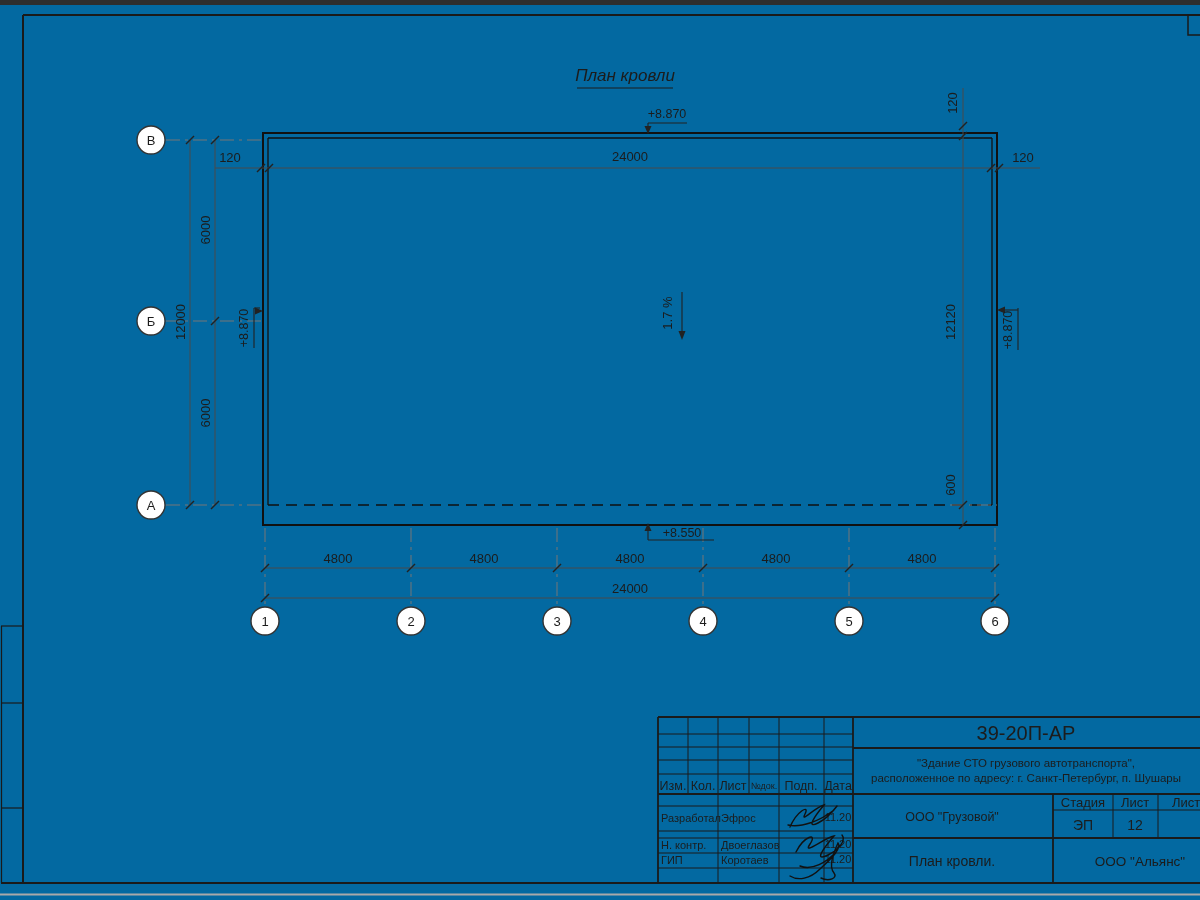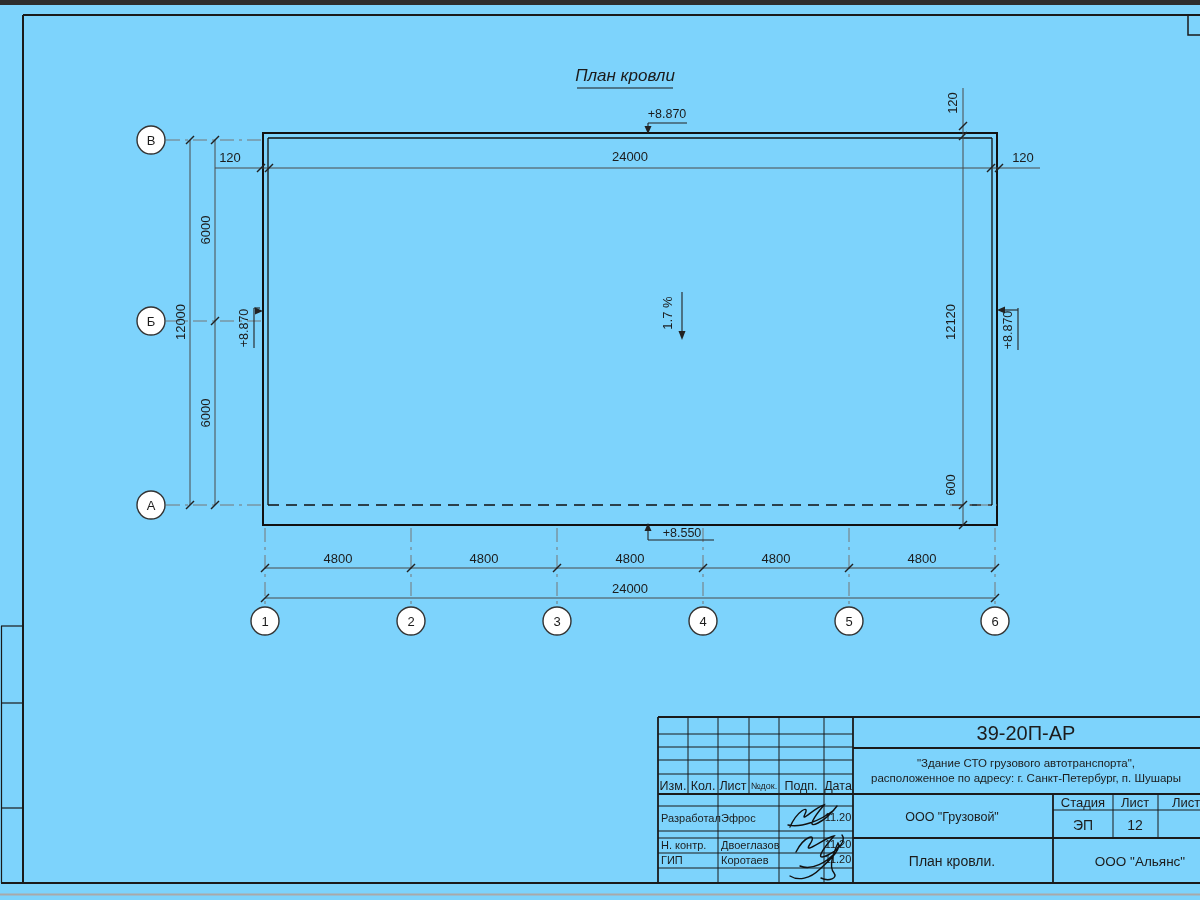--- a/index.html
+++ b/index.html
@@ -1,16 +1,16 @@
 <!DOCTYPE html>
 <html><head>
 <meta charset="utf-8">
 <style>
   html,body{margin:0;padding:0;background:#fff;}
-  .sheet{position:relative;width:1200px;height:900px;background:#7dd3fc;overflow:hidden;
+  .sheet{position:relative;width:1200px;height:900px;background:#0369a1;overflow:hidden;
          font-family:"Liberation Sans", sans-serif;}
   svg{display:block;}
   text{fill:#1c1c1c;}
   .t13{font-size:13px;}
   .t12{font-size:12.5px;}
   .title-txt{font-size:17px;font-style:italic;}
   .stamp-small{font-size:11px;}
   .stamp-head{font-size:12.5px;}
   .stamp-tiny{font-size:9px;}
 </style>

